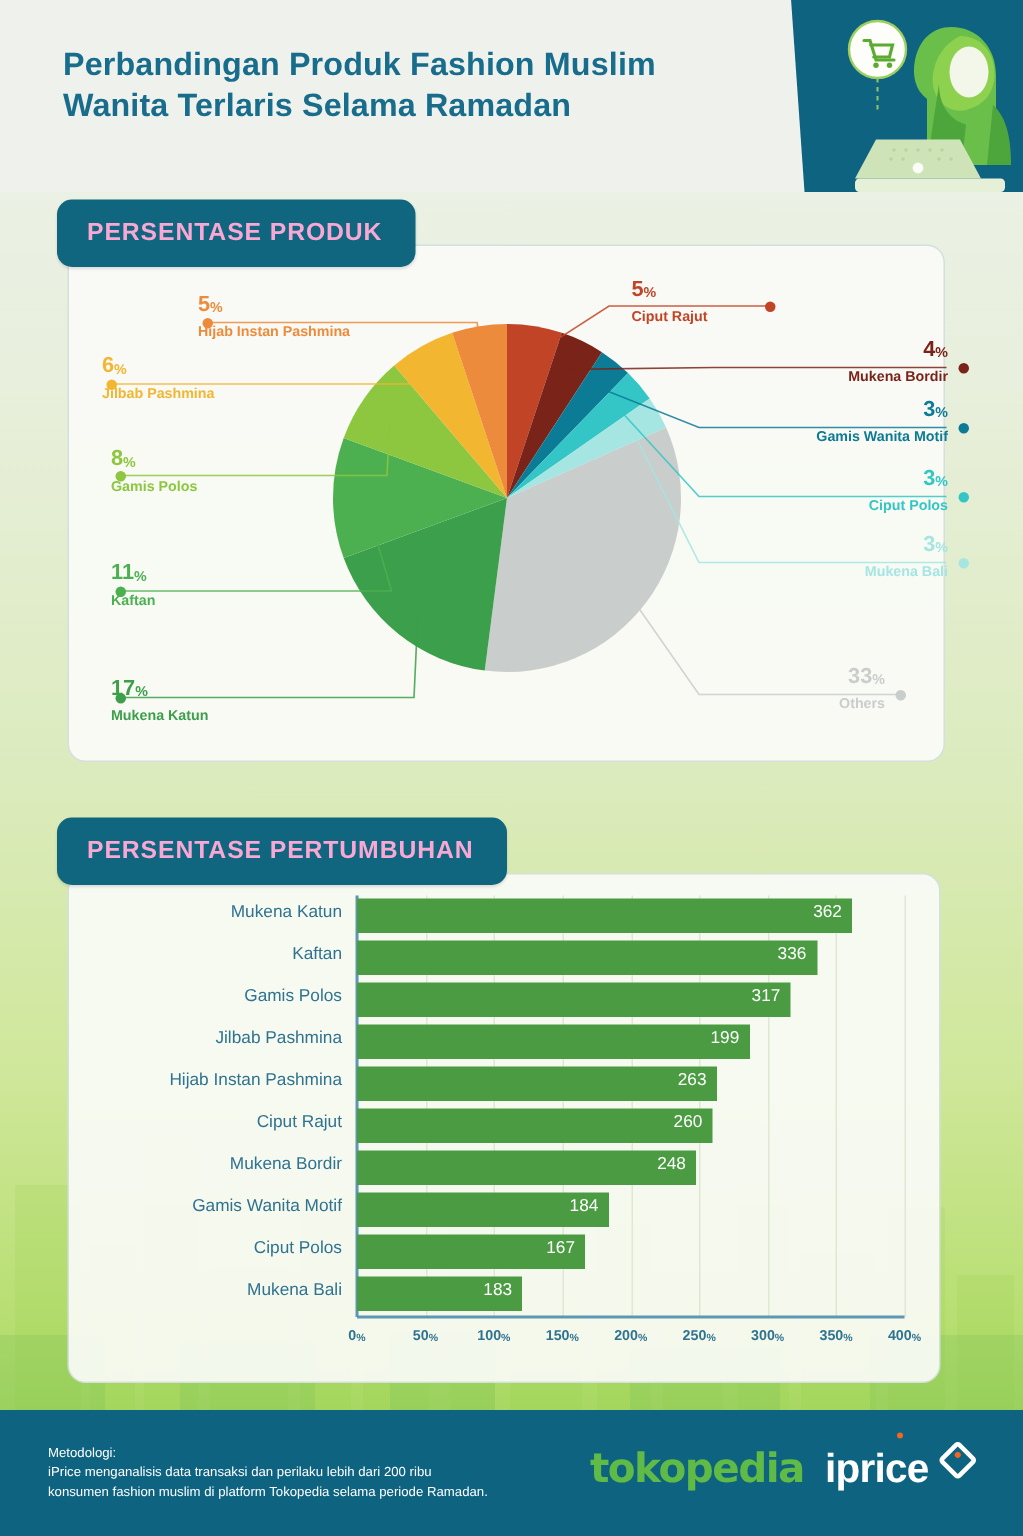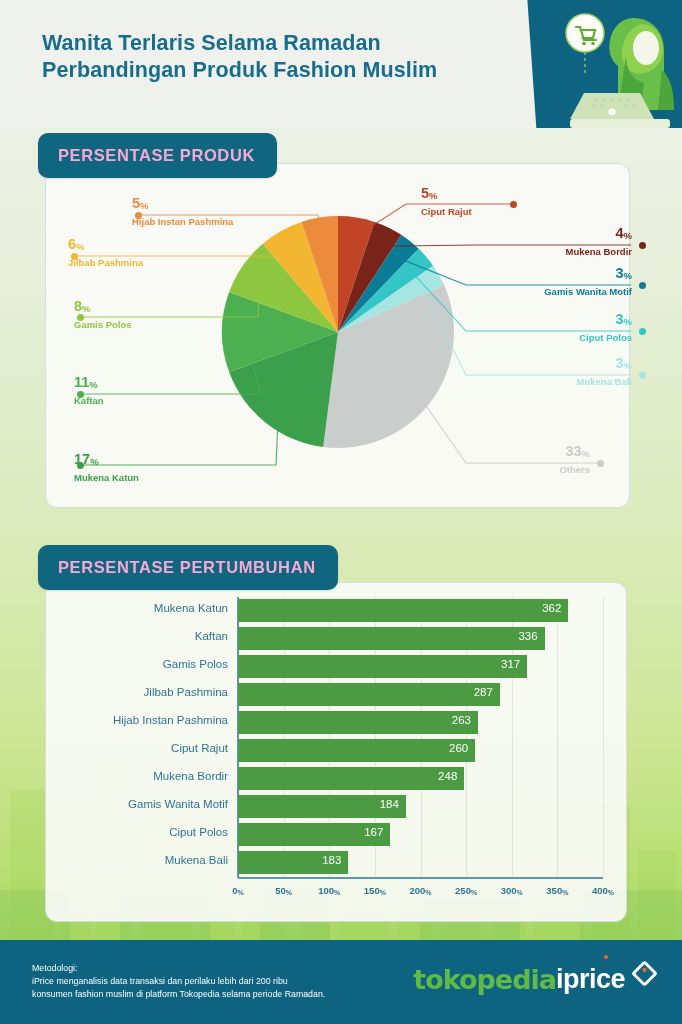--- a/index.html
+++ b/index.html
@@ -68,21 +68,21 @@
   .yaxis { position:absolute; left:191px; top:14px; width:1.6px; height:281px; background:#5e97b3; }
   .grid { position:absolute; top:14px; width:1px; height:281px; background:#dfe8d4; }
   .tick { position:absolute; top:302px; font-size:9.5px; color:#2f7390; font-weight:bold; transform:translateX(-50%); }
   .tick sup { font-size:7px; vertical-align:baseline; position:relative; top:1px; }
 
   
   .footer {
     position:absolute; left:0; bottom:0; width:682px; height:84px; background:#0d6380;
   }
   .meth { position:absolute; left:32px; top:22px; color:#fff; font-size:8.8px; line-height:13px; }
-  .logos { position:absolute; right:28px; top:24px; display:flex; align-items:center; }
+  .logos { position:absolute; right:34px; top:24px; display:flex; align-items:center; gap:14px; }
   .logo-tokopedia { color:#5fbb46; font-size:27px; font-weight:bold; letter-spacing:-1px; font-family:"DejaVu Sans", sans-serif; }
   .logo-iprice { color:#fff; font-size:27px; font-weight:bold; letter-spacing:-.5px; display:flex; gap:3px; }
   .iprice-dot { display:inline-block; width:4px; height:4px; background:#f26522; border-radius:50%;
                 position:relative; left:-24px; top:-9px; }
   .tag-icon { display:inline-block; width:19px; height:19px; border:3px solid #fff; transform:rotate(45deg); border-radius:3px; position:relative; }
   .tag-icon::after { content:""; position:absolute; left:2px; top:2px; width:4px; height:4px; border-radius:50%; background:#f26522; }
 </style>
 </head>
 <body>
 
@@ -109,22 +109,22 @@
     <rect x="260" y="248" width="70" height="52"></rect>
       <rect x="420" y="258" width="100" height="42"></rect>
     <rect x="580" y="250" width="102" height="50"></rect>
   </g>
 </svg>
 
 <div class="header">
   <div class="hdr-teal"></div>
   <div class="hdr-swoop"></div>
   <div class="hdr-title">
+    <div>Perbandingan Produk Fashion Muslim</div>
     <div>Wanita Terlaris Selama Ramadan</div>
-    <div>Perbandingan Produk Fashion Muslim</div>
   </div>
 
   <svg class="illus" viewBox="0 0 160 128">
 
     <circle cx="63" cy="33" r="19" fill="#fdfdfa" stroke="#9ccf5e" stroke-width="1.6"></circle>
     <g fill="none" stroke="#5aab2f" stroke-width="2.1" stroke-linecap="round">
       <path d="M54 27 h4 l4 13 h12"></path>
       <path d="M58.5 30 h14.5 l-2 8 h-10.5"></path>
       <circle cx="62" cy="43.5" r="1.8" fill="#5aab2f" stroke="none"></circle>
       <circle cx="71" cy="43.5" r="1.8" fill="#5aab2f" stroke="none"></circle>
@@ -274,21 +274,21 @@
       </div>
       <div class="brow" style="top: 70px;">
         <div class="blabel">Gamis Polos</div>
         <div class="bbar" style="width: 289.262px; background: rgb(75, 155, 67);">
           <span class="bval">317</span>
         </div>
       </div>
       <div class="brow" style="top: 98px;">
         <div class="blabel">Jilbab Pashmina</div>
         <div class="bbar" style="width: 261.887px; background: rgb(75, 155, 67);">
-          <span class="bval">287</span>
+          <span class="bval">199</span>
         </div>
       </div>
       <div class="brow" style="top: 126px;">
         <div class="blabel">Hijab Instan Pashmina</div>
         <div class="bbar" style="width: 239.987px; background: rgb(75, 155, 67);">
           <span class="bval">263</span>
         </div>
       </div>
       <div class="brow" style="top: 154px;">
         <div class="blabel">Ciput Rajut</div>

